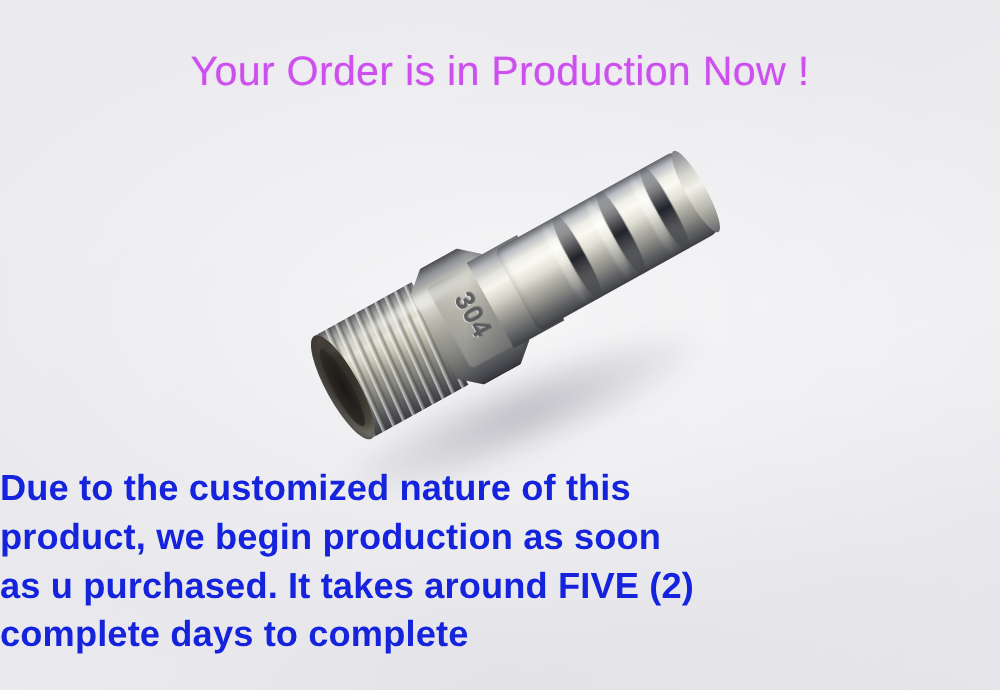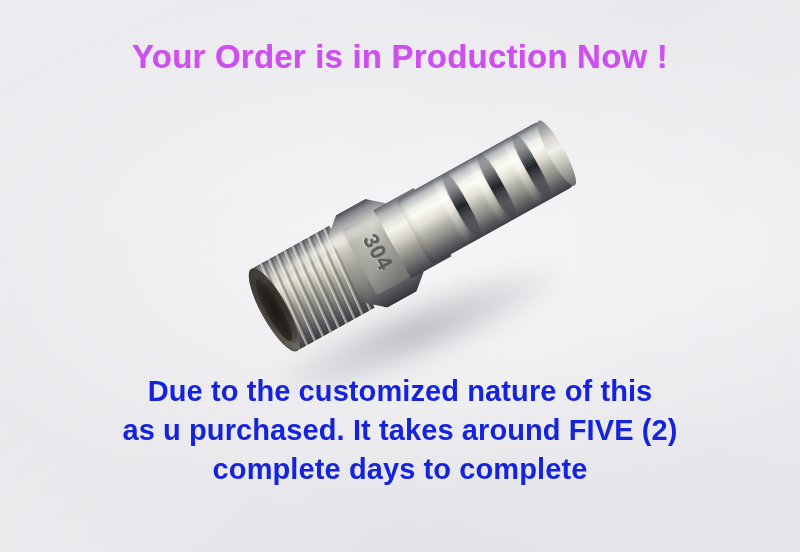--- a/index.html
+++ b/index.html
@@ -29,21 +29,21 @@
   }
 
   
   .headline {
     position: absolute;
     top: 38px;
     left: 0;
     width: 800px;
     text-align: center;
     font-size: 33px;
-    font-weight: bold;
+    font-weight: normal;
     letter-spacing: 0.2px;
     color: #cc4fee;
     text-shadow: 0 0 1px rgba(204,79,238,0.45);
     white-space: nowrap;
   }
 
   
   .photo {
     position: absolute;
     left: 0;
@@ -264,21 +264,20 @@
     filter: blur(2px);
     border-radius: 50%;
   }
 
   
   .body-copy {
     position: absolute;
     left: 0;
     top: 372px;
     width: 800px;
-    text-align: center;
     color: #1524dc;
     font-size: 29px;
     font-weight: bold;
     line-height: 39px;
     letter-spacing: 0.1px;
   }
   .body-copy .line { white-space: nowrap; display: block; }
 </style>
 </head>
 <body>
@@ -313,17 +312,18 @@
       <div class="rib-hi h2"></div>
       <div class="rib-hi h3"></div>
       <div class="barb-cap"></div>
 
       <div class="spec-hi"></div>
     </div>
   </div>
 
   <div class="body-copy">
     <span class="line">Due to the customized nature of this</span>
+    <span class="line">product, we begin production as soon</span>
     <span class="line">as u purchased. It takes around FIVE (2)</span>
     <span class="line">complete days to complete</span>
   </div>
 
 </div>
 
 </body></html>

